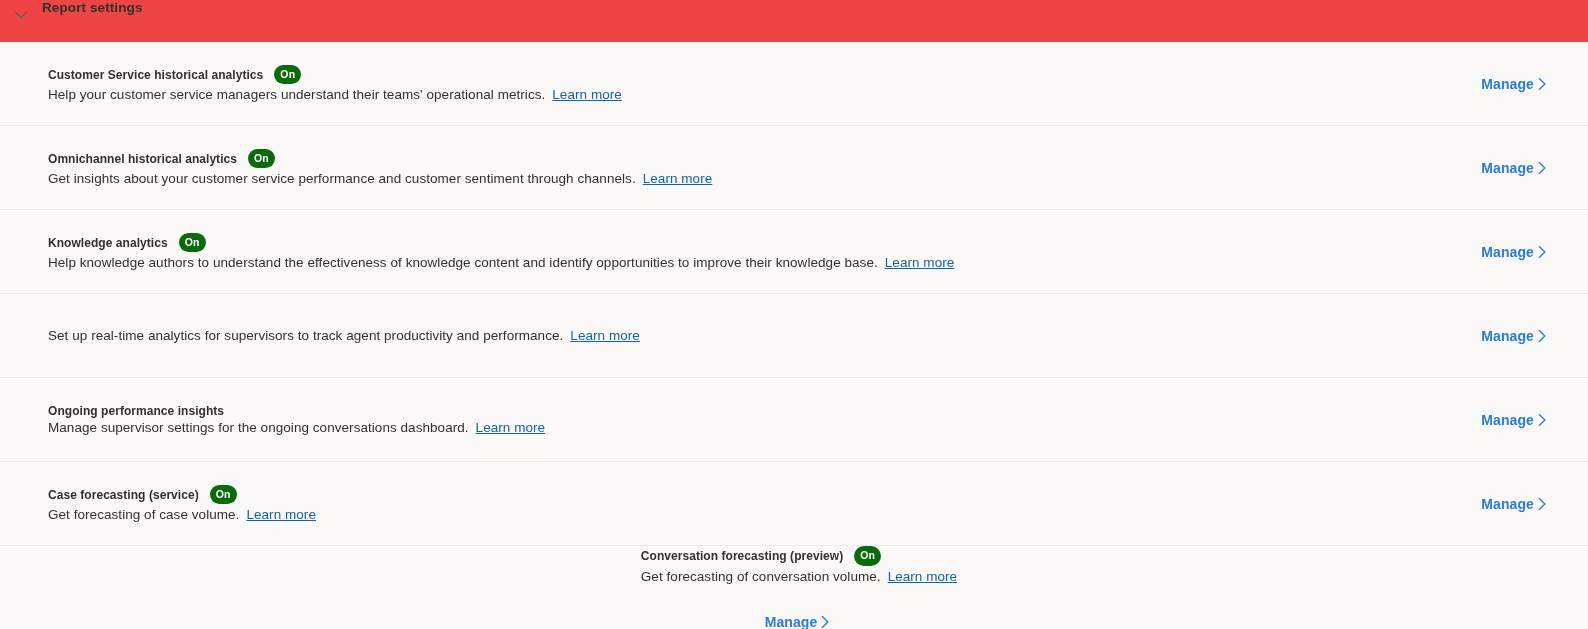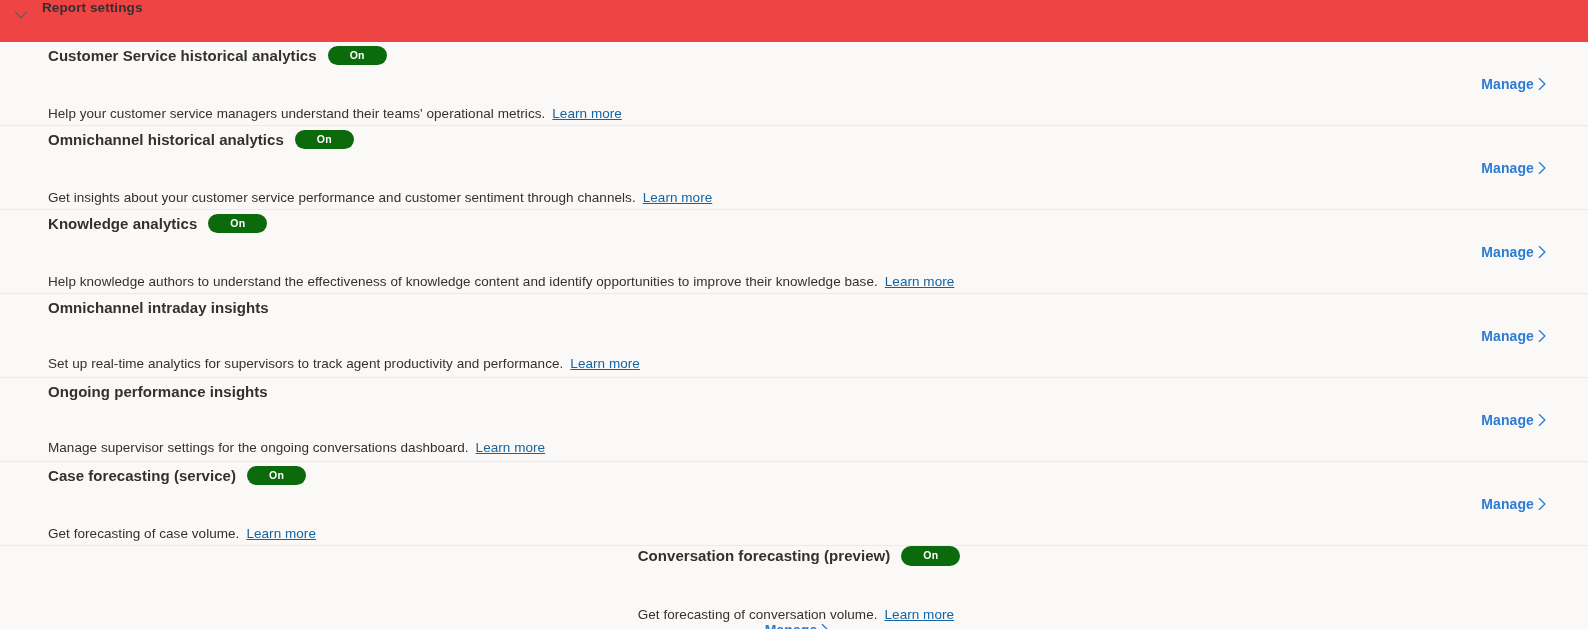--- a/index.html
+++ b/index.html
@@ -70,46 +70,45 @@
     gap: 3px;
     min-width: 0;
   }
   .row-title-line {
     display: flex;
     align-items: center;
     gap: 11px;
     line-height: 1;
   }
   .row-title {
-    font-size: 15px;
+    font-size: 12px;
     font-weight: 600;
     color: #323130;
     white-space: nowrap;
     letter-spacing: 0.05px;
   }
   .status-badge {
     display: inline-flex;
     align-items: center;
     justify-content: center;
     background: #0b6a0b;
     color: #ffffff;
     font-size: 10.5px;
     font-weight: 700;
     line-height: 1;
-    padding: 4px 22px 5px;
+    padding: 4px 6px 5px;
     border-radius: 10px;
     letter-spacing: 0.2px;
   }
 
   .row-desc {
     font-size: 13.5px;
     color: #323130;
     white-space: nowrap;
     letter-spacing: 0.05px;
-    margin-top: 38px;
   }
   .learn-more {
     color: #1264a3;
     text-decoration: underline;
     margin-left: 7px;
     cursor: pointer;
     font-size: 13.5px;
   }
 
   
@@ -201,24 +200,20 @@
       <span class="manage-label">Manage</span>
       <span class="manage-chevron">
         <svg width="16" height="16" viewBox="0 0 16 16" aria-hidden="true">
           <path d="M5.3 2.6 L10.9 8 L5.3 13.4" fill="none" stroke="#2b7cd3" stroke-width="1.35" stroke-linecap="round" stroke-linejoin="round"></path>
         </svg>
       </span>
     </div>
     </div>
     <div class="setting-row">
     <div class="row-text">
-      <div class="row-title-line">
-        <span class="row-title">Omnichannel intraday insights</span>
-
-      </div>
       <div class="row-desc">
         <span>Set up real-time analytics for supervisors to track agent productivity and performance.</span><a class="learn-more">Learn more</a>
       </div>
     </div>
     <div class="manage-action">
       <span class="manage-label">Manage</span>
       <span class="manage-chevron">
         <svg width="16" height="16" viewBox="0 0 16 16" aria-hidden="true">
           <path d="M5.3 2.6 L10.9 8 L5.3 13.4" fill="none" stroke="#2b7cd3" stroke-width="1.35" stroke-linecap="round" stroke-linejoin="round"></path>
         </svg>

